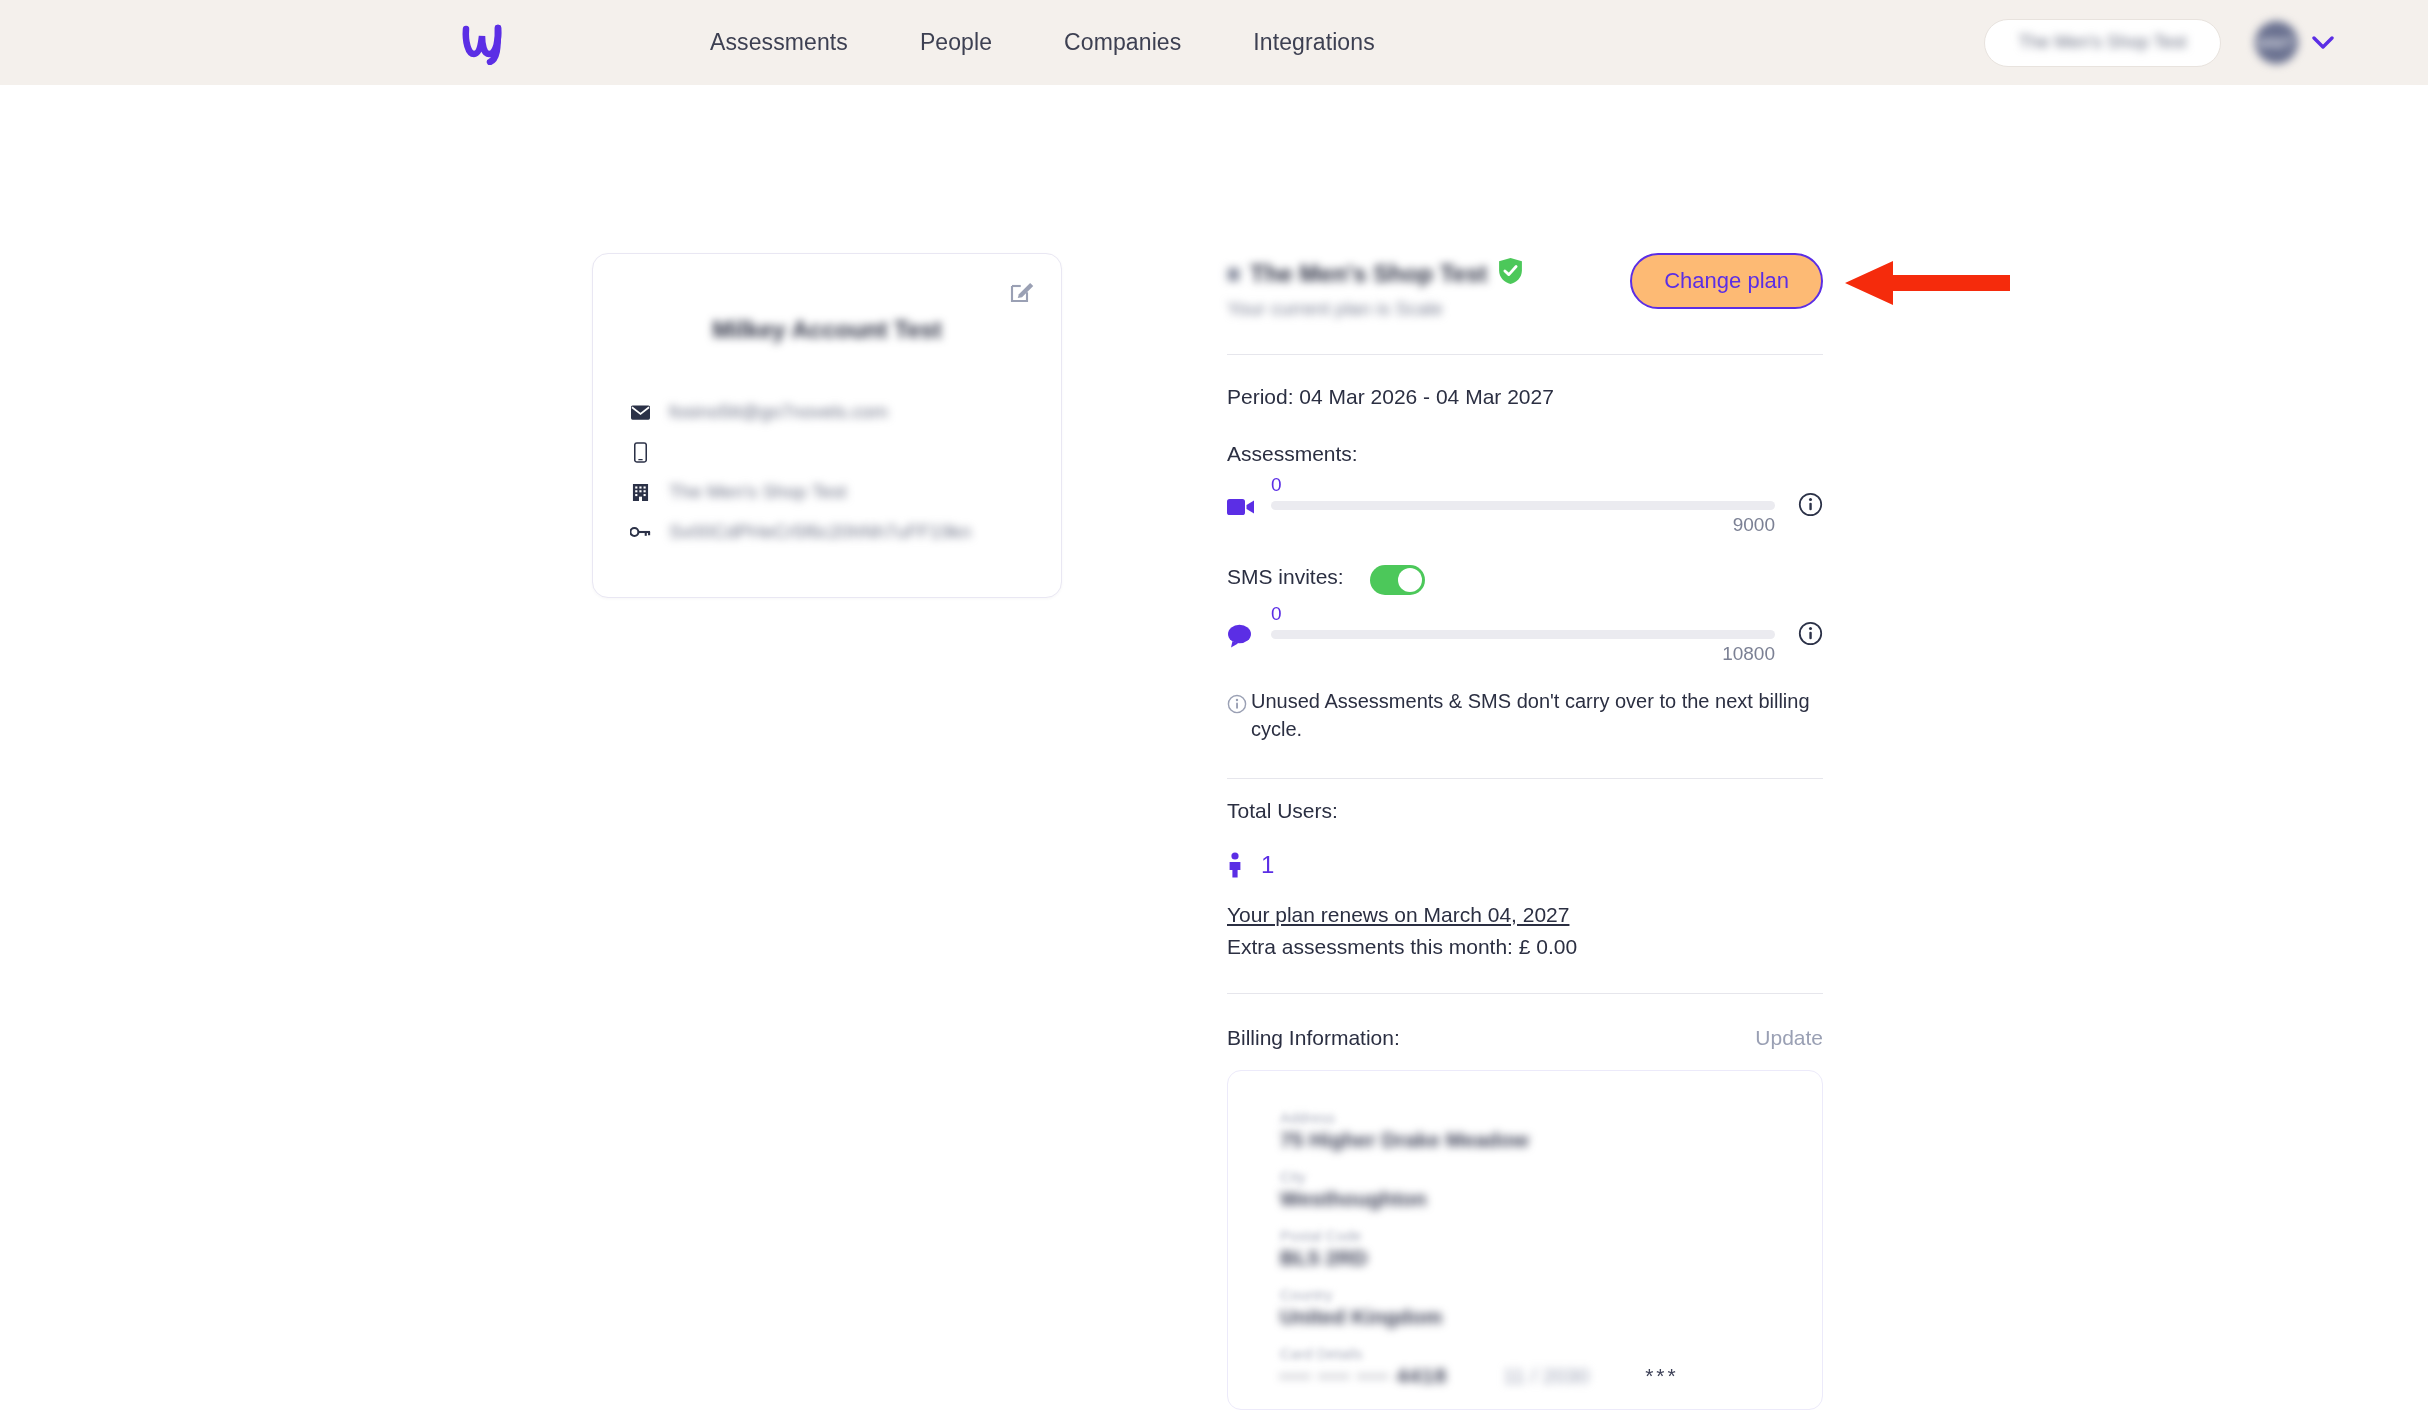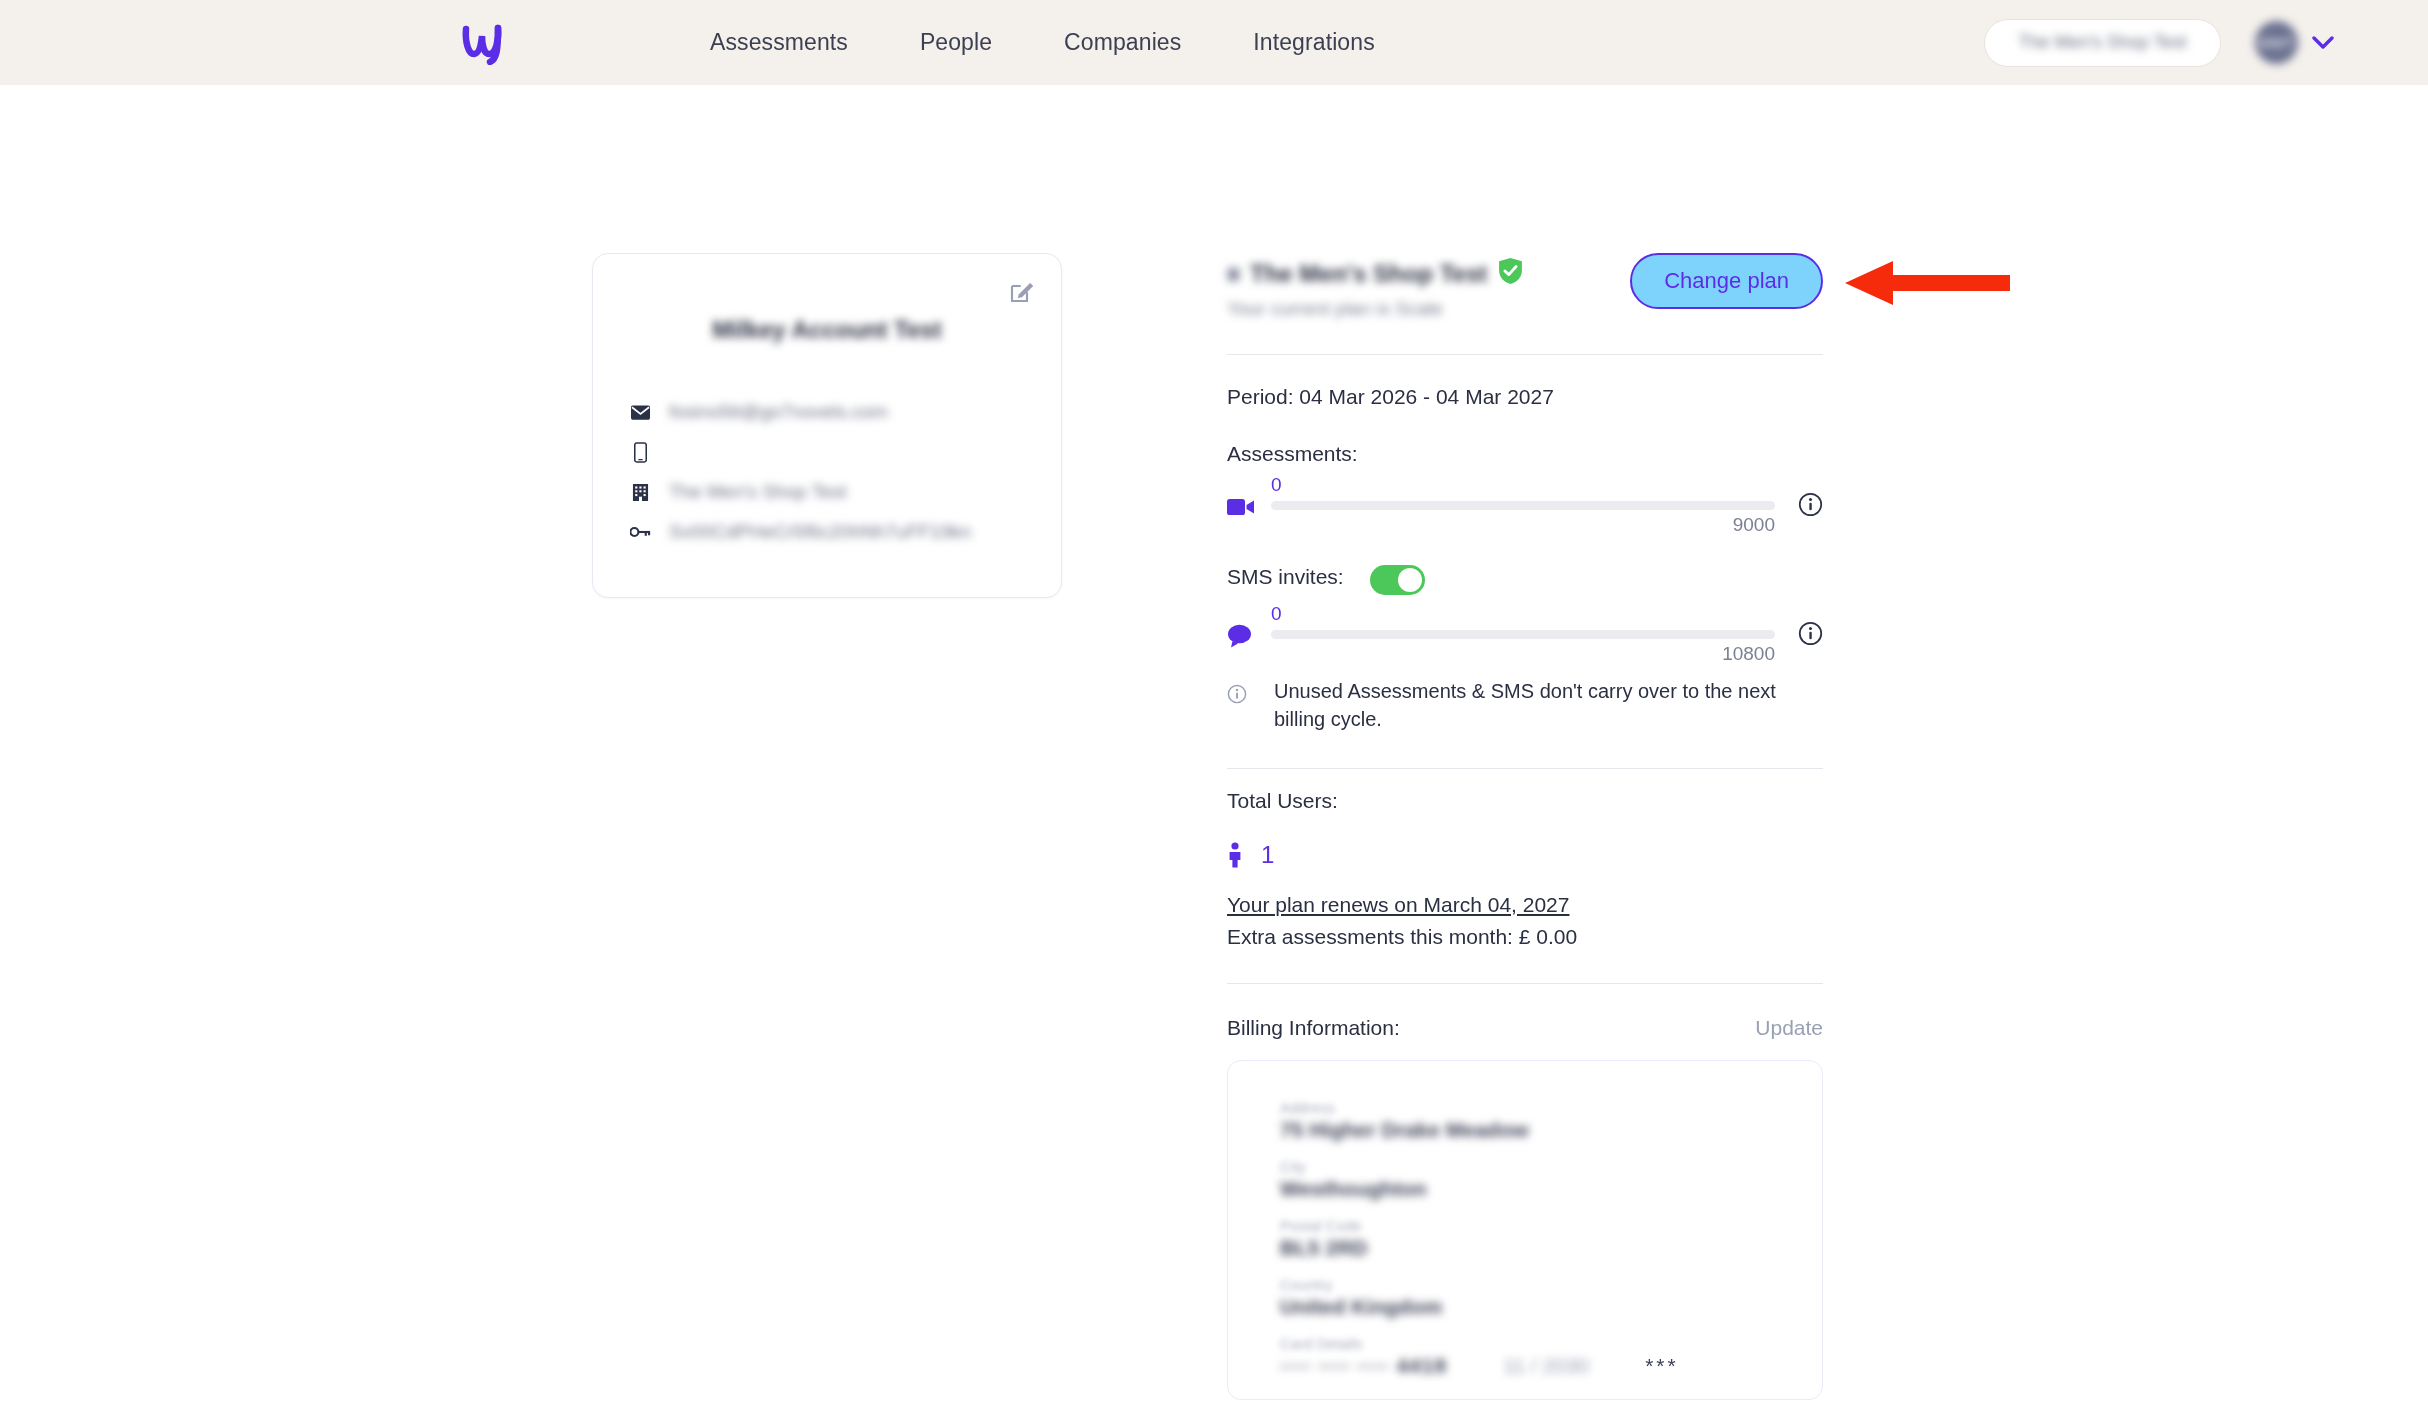--- a/index.html
+++ b/index.html
@@ -173,21 +173,21 @@
   .shield { flex: none; }
   .plan-sub {
     margin-top: 7px;
     font-size: 19px;
     color: #7b8094;
   }
 
   .btn-change {
     border: 2px solid #5b2ee5;
     color: #5b2ee5;
-    background: #7dd3fc;
+    background: #fdba74;
     border-radius: 28px;
     font-size: 22px;
     font-family: "Liberation Sans", sans-serif;
     padding: 13px 32px;
     cursor: pointer;
     white-space: nowrap;
   }
 
   .divider {
     height: 1px;
@@ -259,23 +259,23 @@
   }
   .toggle .knob {
     position: absolute;
     right: 3px; top: 3px;
     width: 24px; height: 24px;
     border-radius: 50%;
     background: #fff;
   }
 
   .note {
-    margin-top: 16px;
-    display: flex;
-    gap: 27px;
+    margin-top: 26px;
+    display: flex;
+    gap: 4px;
     align-items: flex-start;
     font-size: 20px;
     color: #2b2f42;
     line-height: 1.42;
     max-width: 600px;
   }
   .note .ni { flex: none; margin-top: 6px; width: 20px; height: 20px; color: #9aa0b4; }
 
   .users-label { margin-top: 20px; font-size: 21px; color: #2b2f42; }
   .users-row {

